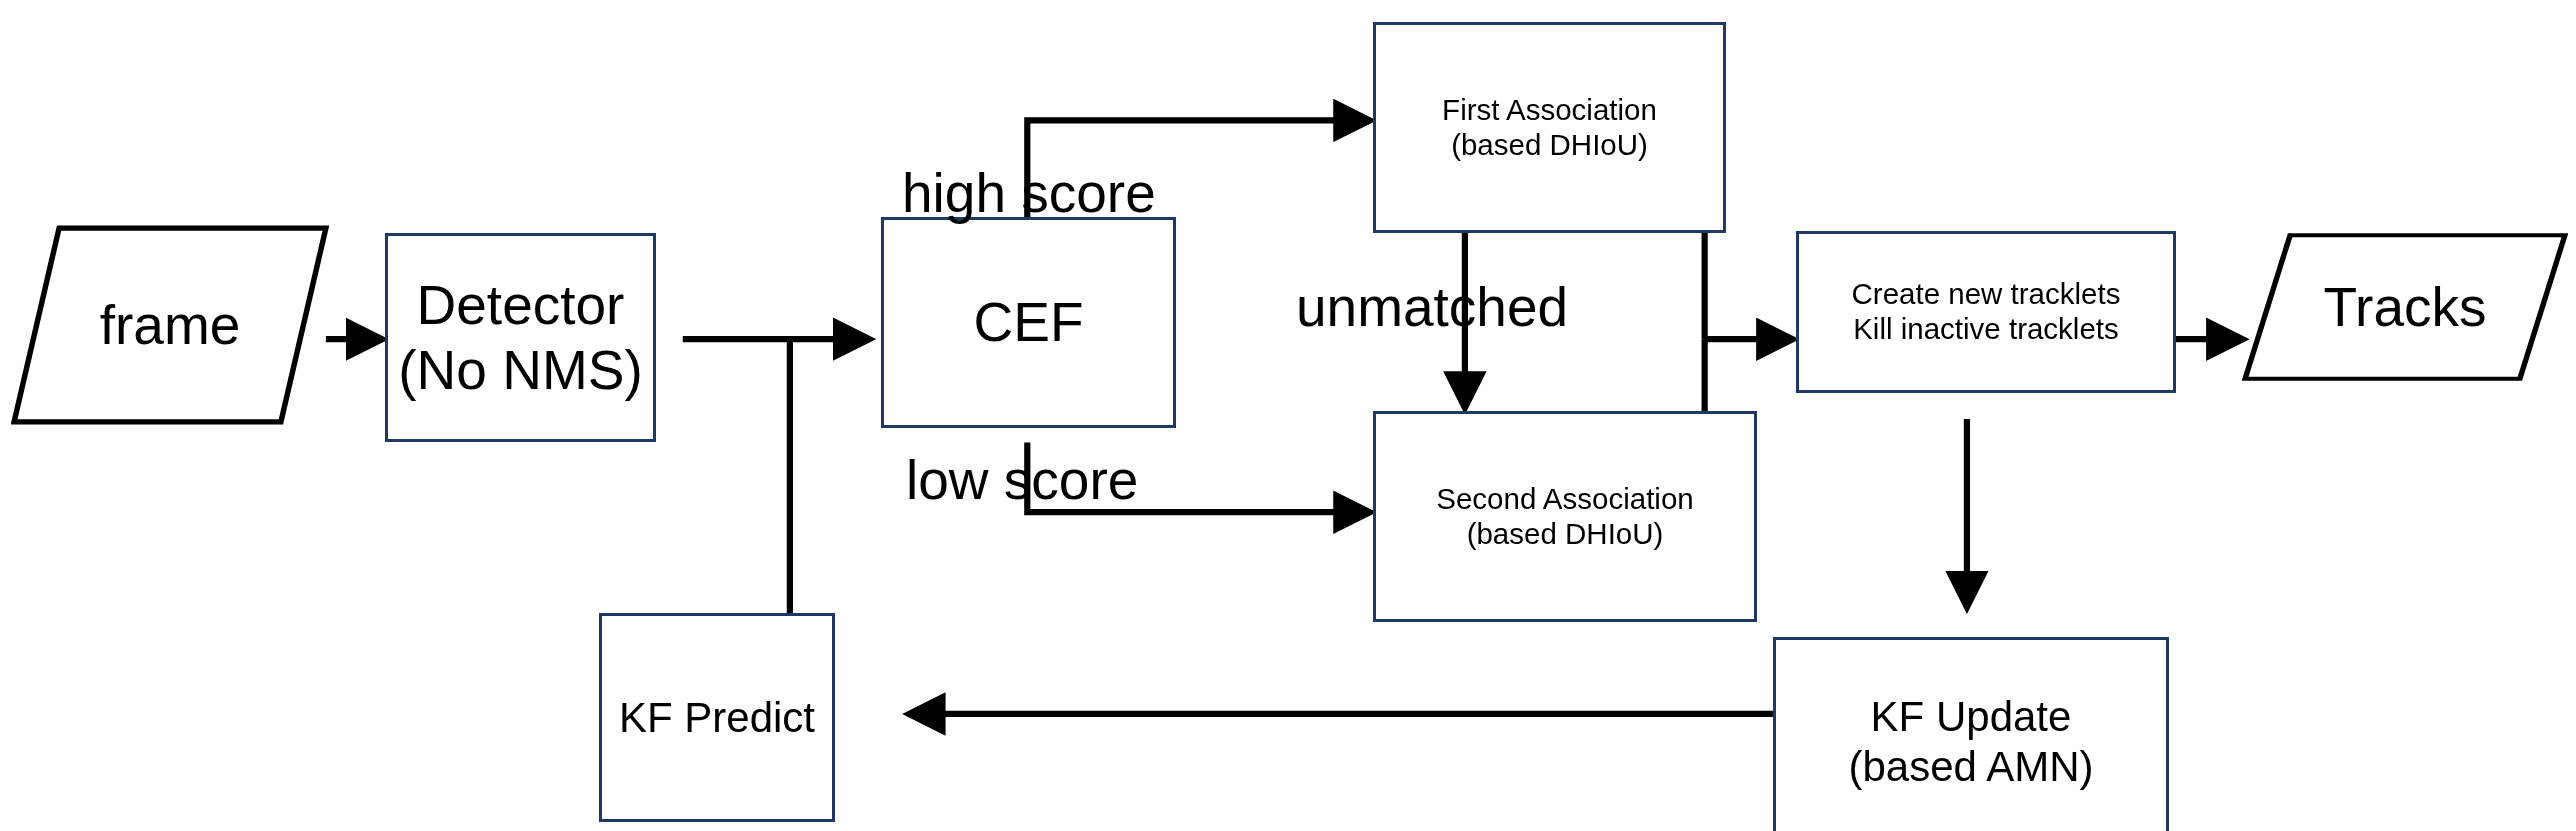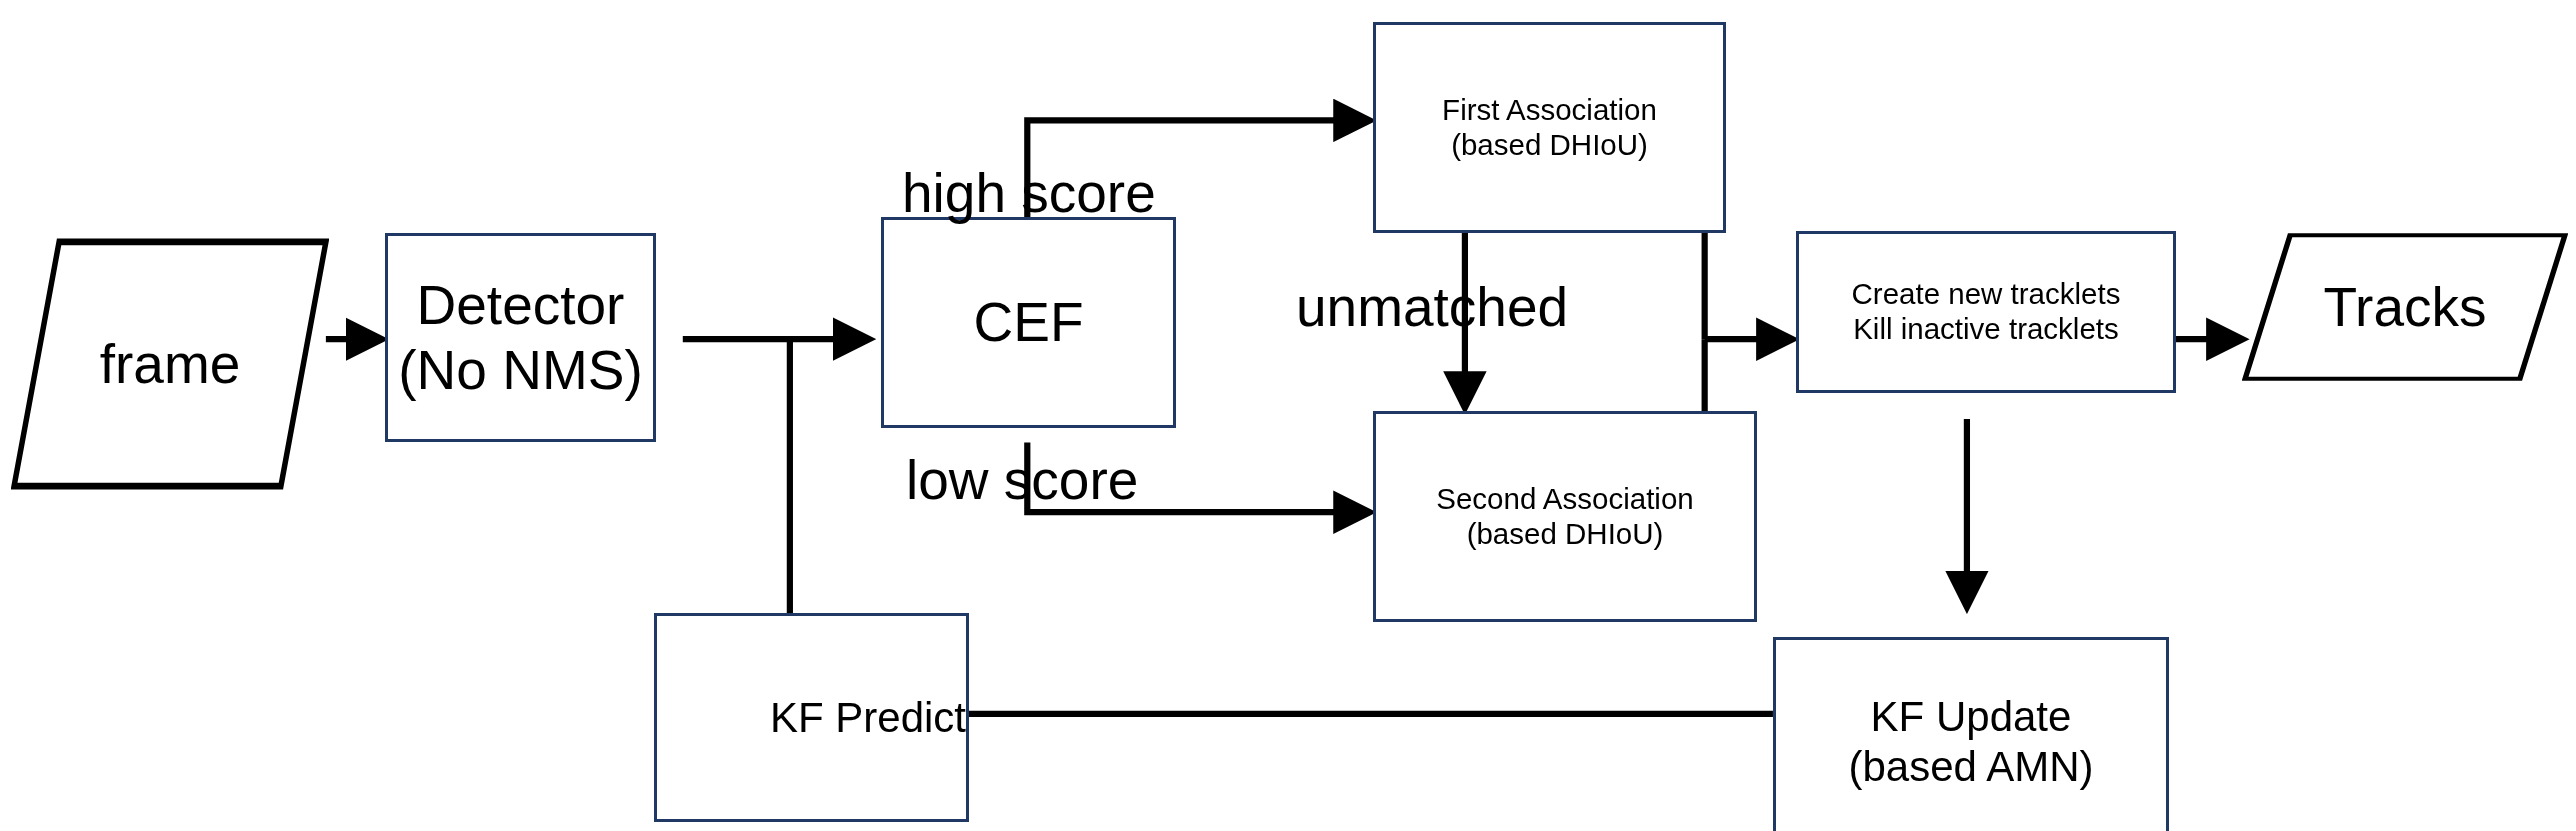--- a/index.html
+++ b/index.html
@@ -99,21 +99,21 @@
       <path d="M 2197 437 L 2310 437" marker-end="url(#arrow)"></path>
 
       <path d="M 2800 437 L 2890 437" marker-end="url(#arrow)"></path>
 
       <path d="M 2535 540 L 2535 782" marker-end="url(#arrow)"></path>
 
       <path d="M 2285 920 L 1172 920" marker-end="url(#arrow)"></path>
     </g>
   </svg>
 
-  <div class="node io fs-big" style="left:11px; top:238px; width:318px; height:252px;">
+  <div class="node io fs-big" style="left:11px; top:225px; width:318px; height:200px;">
     <svg class="io-shape" viewBox="0 0 410 258" preserveAspectRatio="none">
       <polygon points="62,4 406,4 348,254 4,254" fill="#ffffff" stroke="#000000" stroke-width="7"></polygon>
     </svg>
     <span class="io-label">frame</span>
   </div>
 
   <div class="node process fs-big" style="left:385px; top:233px; width:271px; height:209px;">
     <span>Detector
 (No NMS)</span>
   </div>
@@ -137,21 +137,21 @@
 Kill inactive tracklets</span>
   </div>
 
   <div class="node io fs-big" style="left:2242px; top:233px; width:326px; height:148px;">
     <svg class="io-shape" viewBox="0 0 420 268" preserveAspectRatio="none">
       <polygon points="62,4 416,4 358,264 4,264" fill="#ffffff" stroke="#000000" stroke-width="7"></polygon>
     </svg>
     <span class="io-label">Tracks</span>
   </div>
 
-  <div class="node process fs-mid" style="left:654px; top:613px; width:315px; height:209px;justify-content:flex-end;">
+  <div class="node process fs-mid" style="left:599px; top:613px; width:236px; height:209px;">
     <span>KF Predict</span>
   </div>
 
   <div class="node process fs-mid" style="left:1773px; top:613px; width:396px; height:209px;margin-top:24px;">
     <span>KF Update
 (based AMN)</span>
   </div>
 
   <div class="edge-label fs-big" style="left:902px; top:161px;">high score</div>
 

